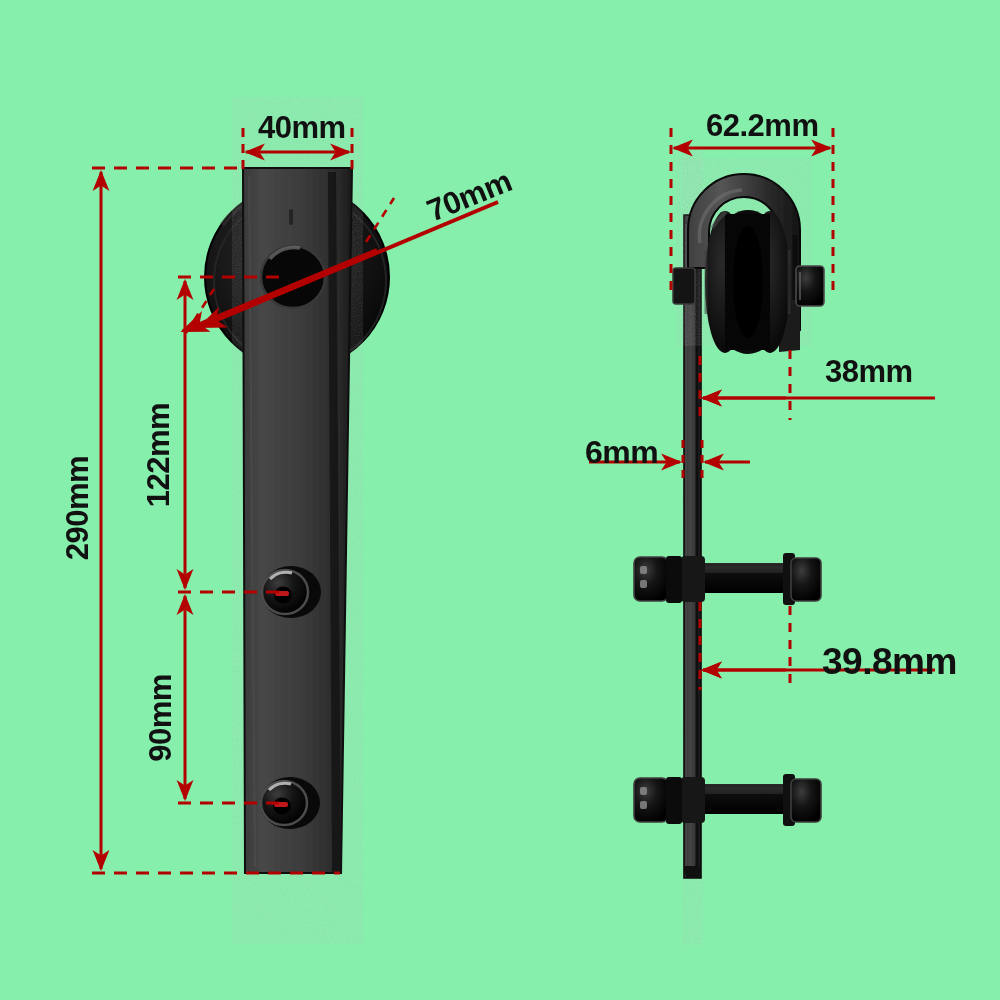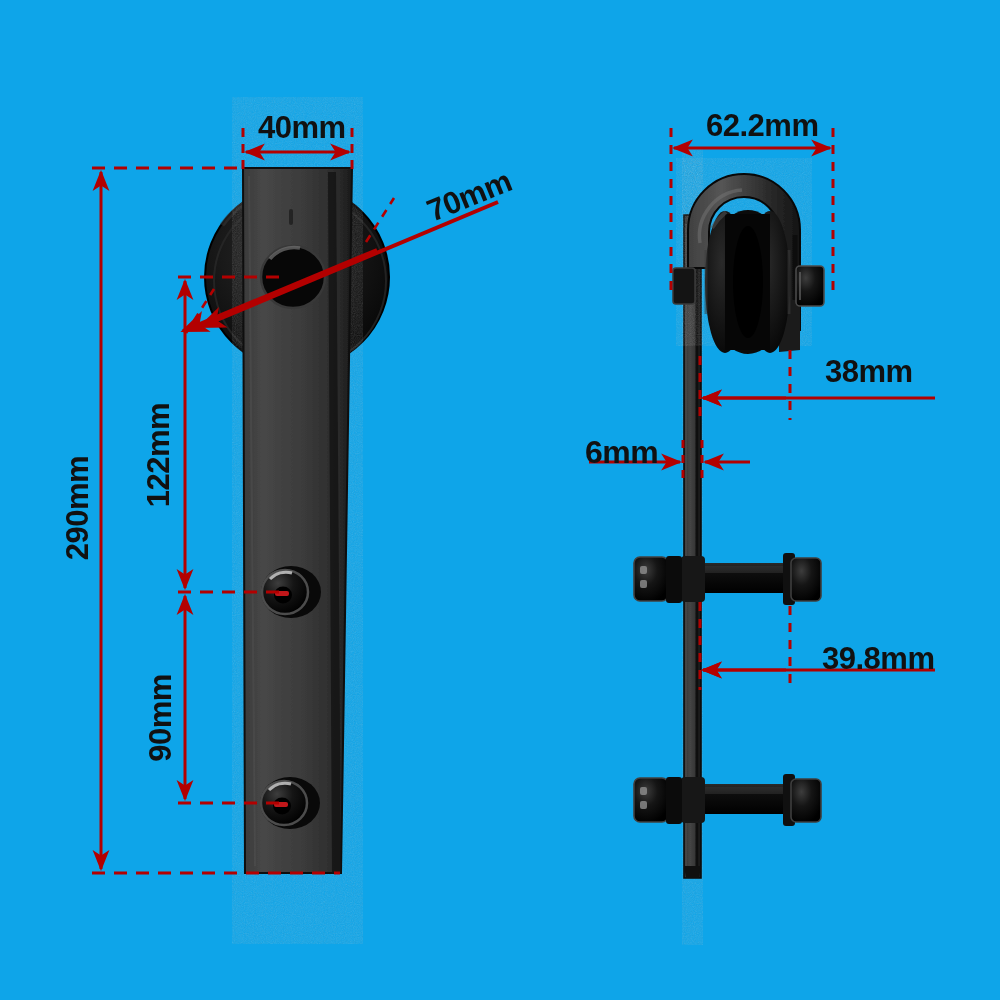--- a/index.html
+++ b/index.html
@@ -7,21 +7,21 @@
     padding: 0;
     background: #ffffff;
   }
   body {
     font-family: "Liberation Sans", sans-serif;
   }
   #stage {
     position: relative;
     width: 1000px;
     height: 1000px;
-    background: #0ea5e9;
+    background: #86efac;
     overflow: hidden;
   }
   #stage svg.layer {
     position: absolute;
     left: 0;
     top: 0;
     width: 1000px;
     height: 1000px;
   }
   .dimtext {
@@ -279,15 +279,15 @@
   <div class="dimtext vtext" style="left:117px; top:700px; font-size:31px; transform:rotate(-90deg);">90mm</div>
 
   <div class="dimtext" style="left:422px; top:196px; font-size:31px; transform:rotate(-22deg); transform-origin:left top;">70mm</div>
 
   <div class="dimtext" style="left:706px; top:108px; font-size:31px;">62.2mm</div>
 
   <div class="dimtext" style="left:825px; top:354px; font-size:31px;">38mm</div>
 
   <div class="dimtext" style="left:585px; top:434px; font-size:32px;">6mm</div>
 
-  <div class="dimtext" style="left:822px; top:641px; font-size:31px;">39.8mm</div>
+  <div class="dimtext" style="left:822px; top:641px; font-size:37px;">39.8mm</div>
 
 </div>
 
 </body></html>

